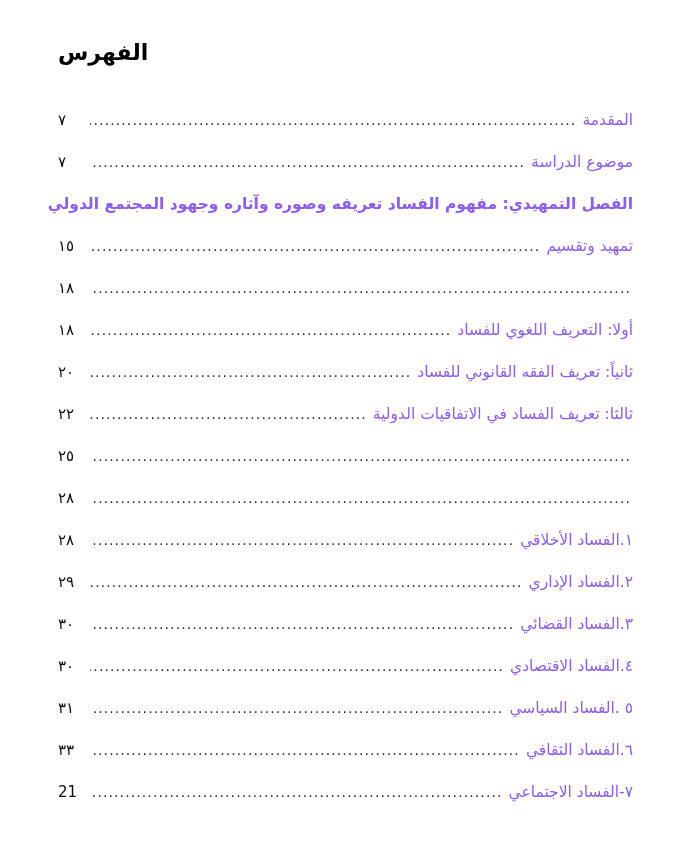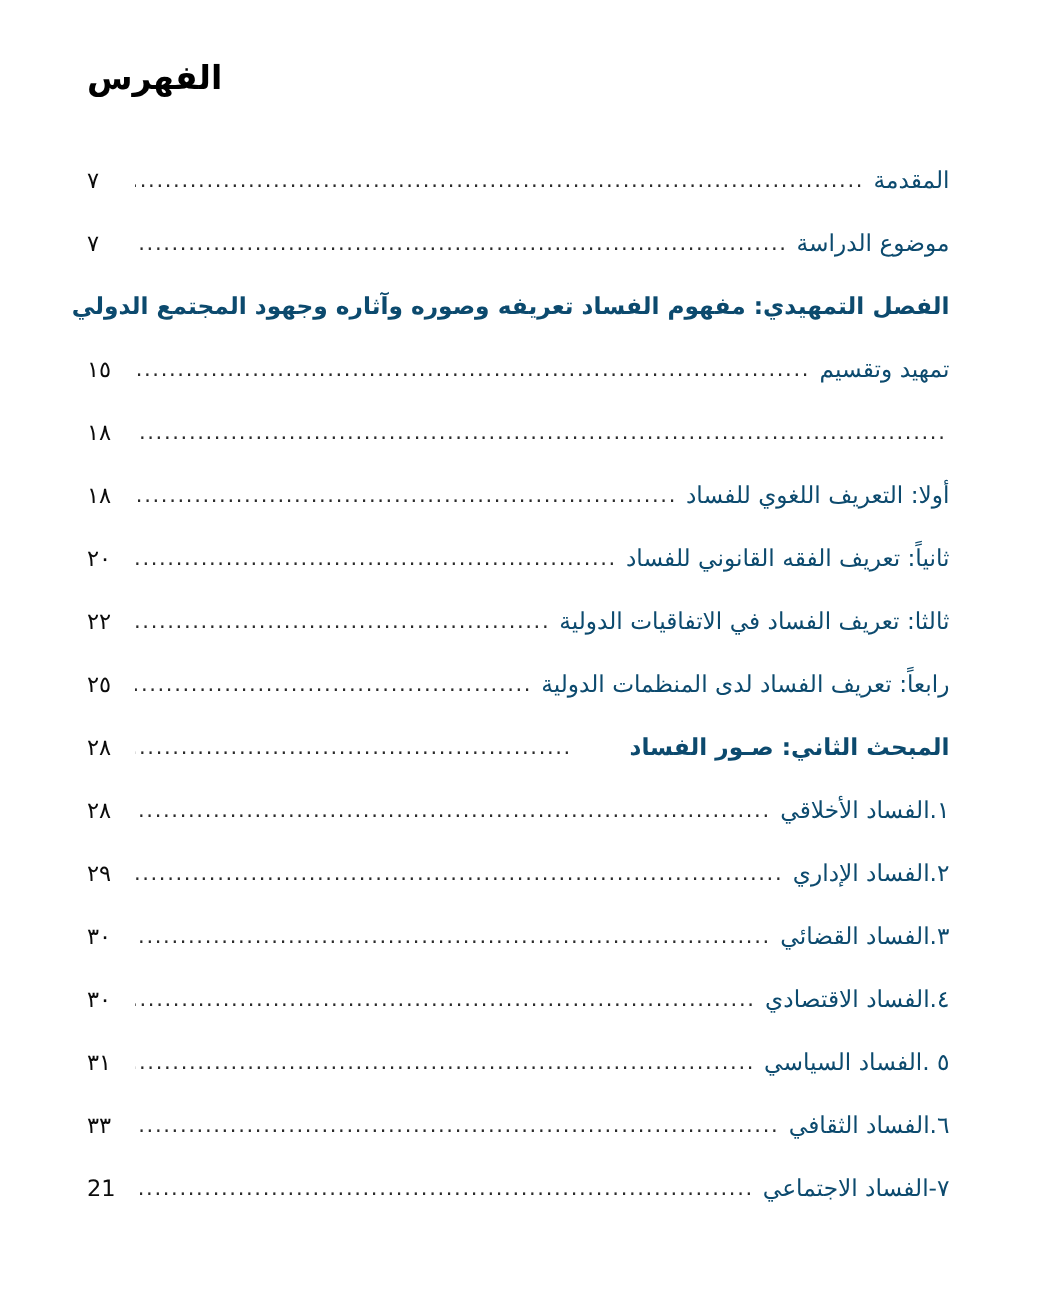--- a/index.html
+++ b/index.html
@@ -40,21 +40,21 @@
     width: 100%;
     margin: 0;
     padding: 0;
     height: 42px;
     font-size: 15.5px;
     white-space: nowrap;
   }
   .toc-entry .label {
     flex: 0 0 auto;
     padding-left: 4px;
-    color: #0c4a6e;
+    color: #8b5cf6;
   }
   .toc-entry.bold .label {
     font-weight: bold;
     font-size: 15.5px;
     margin-left: 32px;
   }
   .toc-entry .leader {
     flex: 1 1 auto;
     overflow: hidden;
     height: 1em;
@@ -132,27 +132,25 @@
       <span class="page-num">٢٠</span>
     </div>
 
     <div class="toc-entry">
       <span class="label">ثالثا: تعريف الفساد في الاتفاقيات الدولية</span>
       <span class="leader"></span>
       <span class="page-num">٢٢</span>
     </div>
 
     <div class="toc-entry">
-      <span class="label">رابعاً: تعريف الفساد لدى المنظمات الدولية</span>
       <span class="leader"></span>
       <span class="page-num">٢٥</span>
     </div>
 
     <div class="toc-entry bold">
-      <span class="label">المبحث الثاني: صـور الفساد</span>
       <span class="leader"></span>
       <span class="page-num">٢٨</span>
     </div>
 
     <div class="toc-entry">
       <span class="label">١.الفساد الأخلاقي</span>
       <span class="leader"></span>
       <span class="page-num">٢٨</span>
     </div>
 

